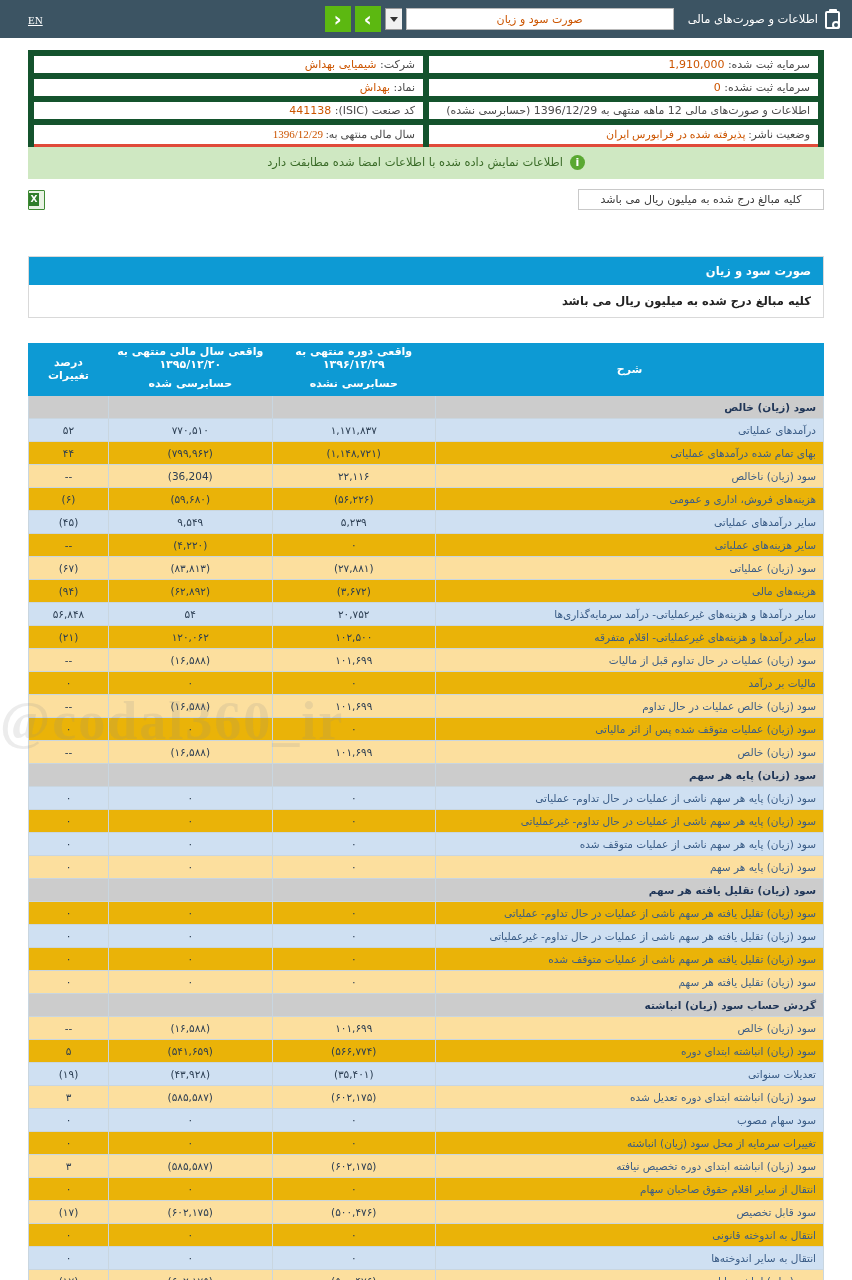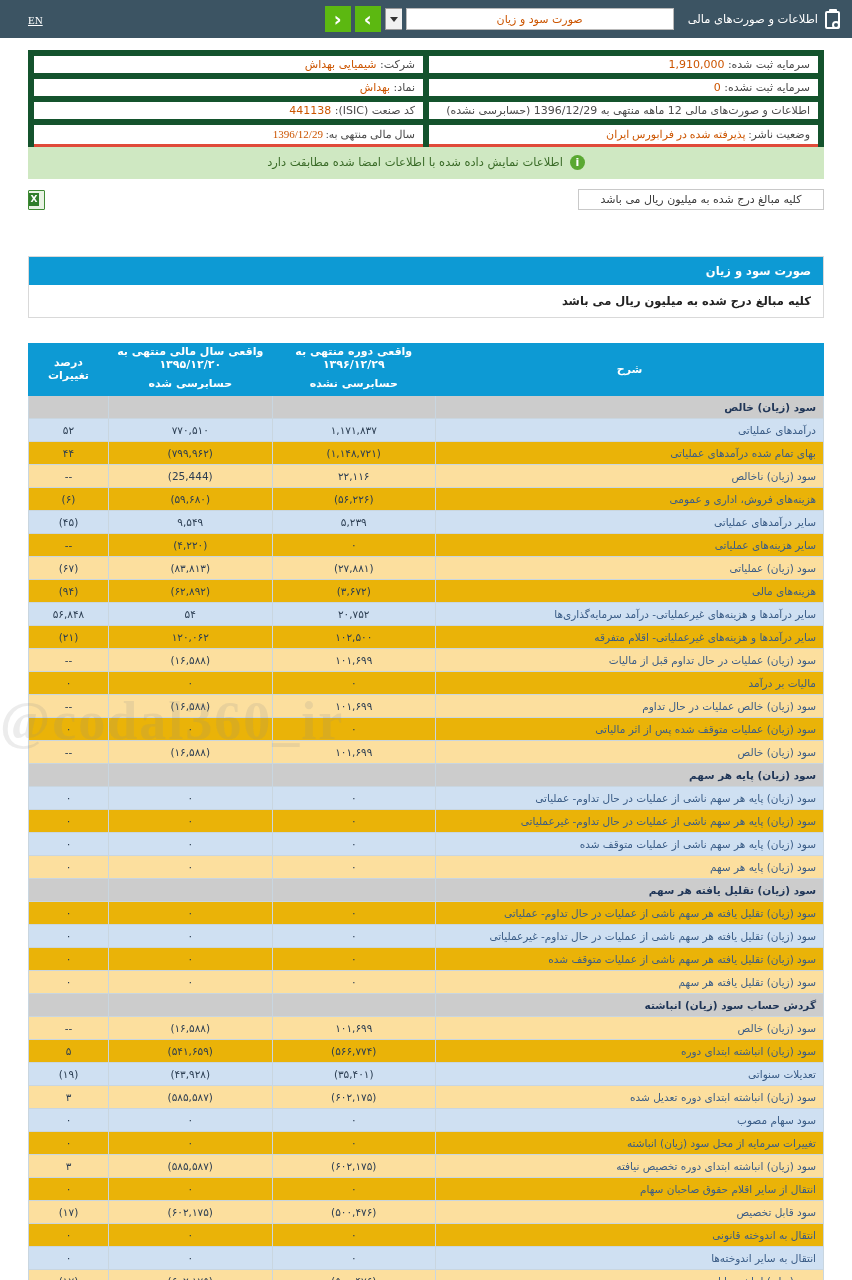--- a/index.html
+++ b/index.html
@@ -328,21 +328,21 @@
           </tr>
           <tr class="r-white">
             <td class="desc">بهای تمام شده درآمدهای عملیاتی</td>
             <td class="num neg">(۱,۱۴۸,۷۲۱)</td>
             <td class="num neg">(۷۹۹,۹۶۲)</td>
             <td class="num pct">۴۴</td>
           </tr>
           <tr class="r-yellow">
             <td class="desc">سود (زیان) ناخالص</td>
             <td class="num">۲۲,۱۱۶</td>
-            <td class="num neg">(25,444)</td>
+            <td class="num neg">(36,204)</td>
             <td class="num pct dash">--</td>
           </tr>
           <tr class="r-white">
             <td class="desc">هزینه‌های فروش، اداری و عمومی</td>
             <td class="num neg">(۵۶,۲۲۶)</td>
             <td class="num neg">(۵۹,۶۸۰)</td>
             <td class="num pct neg">(۶)</td>
           </tr>
           <tr class="r-blue">
             <td class="desc">سایر درآمدهای عملیاتی</td>

